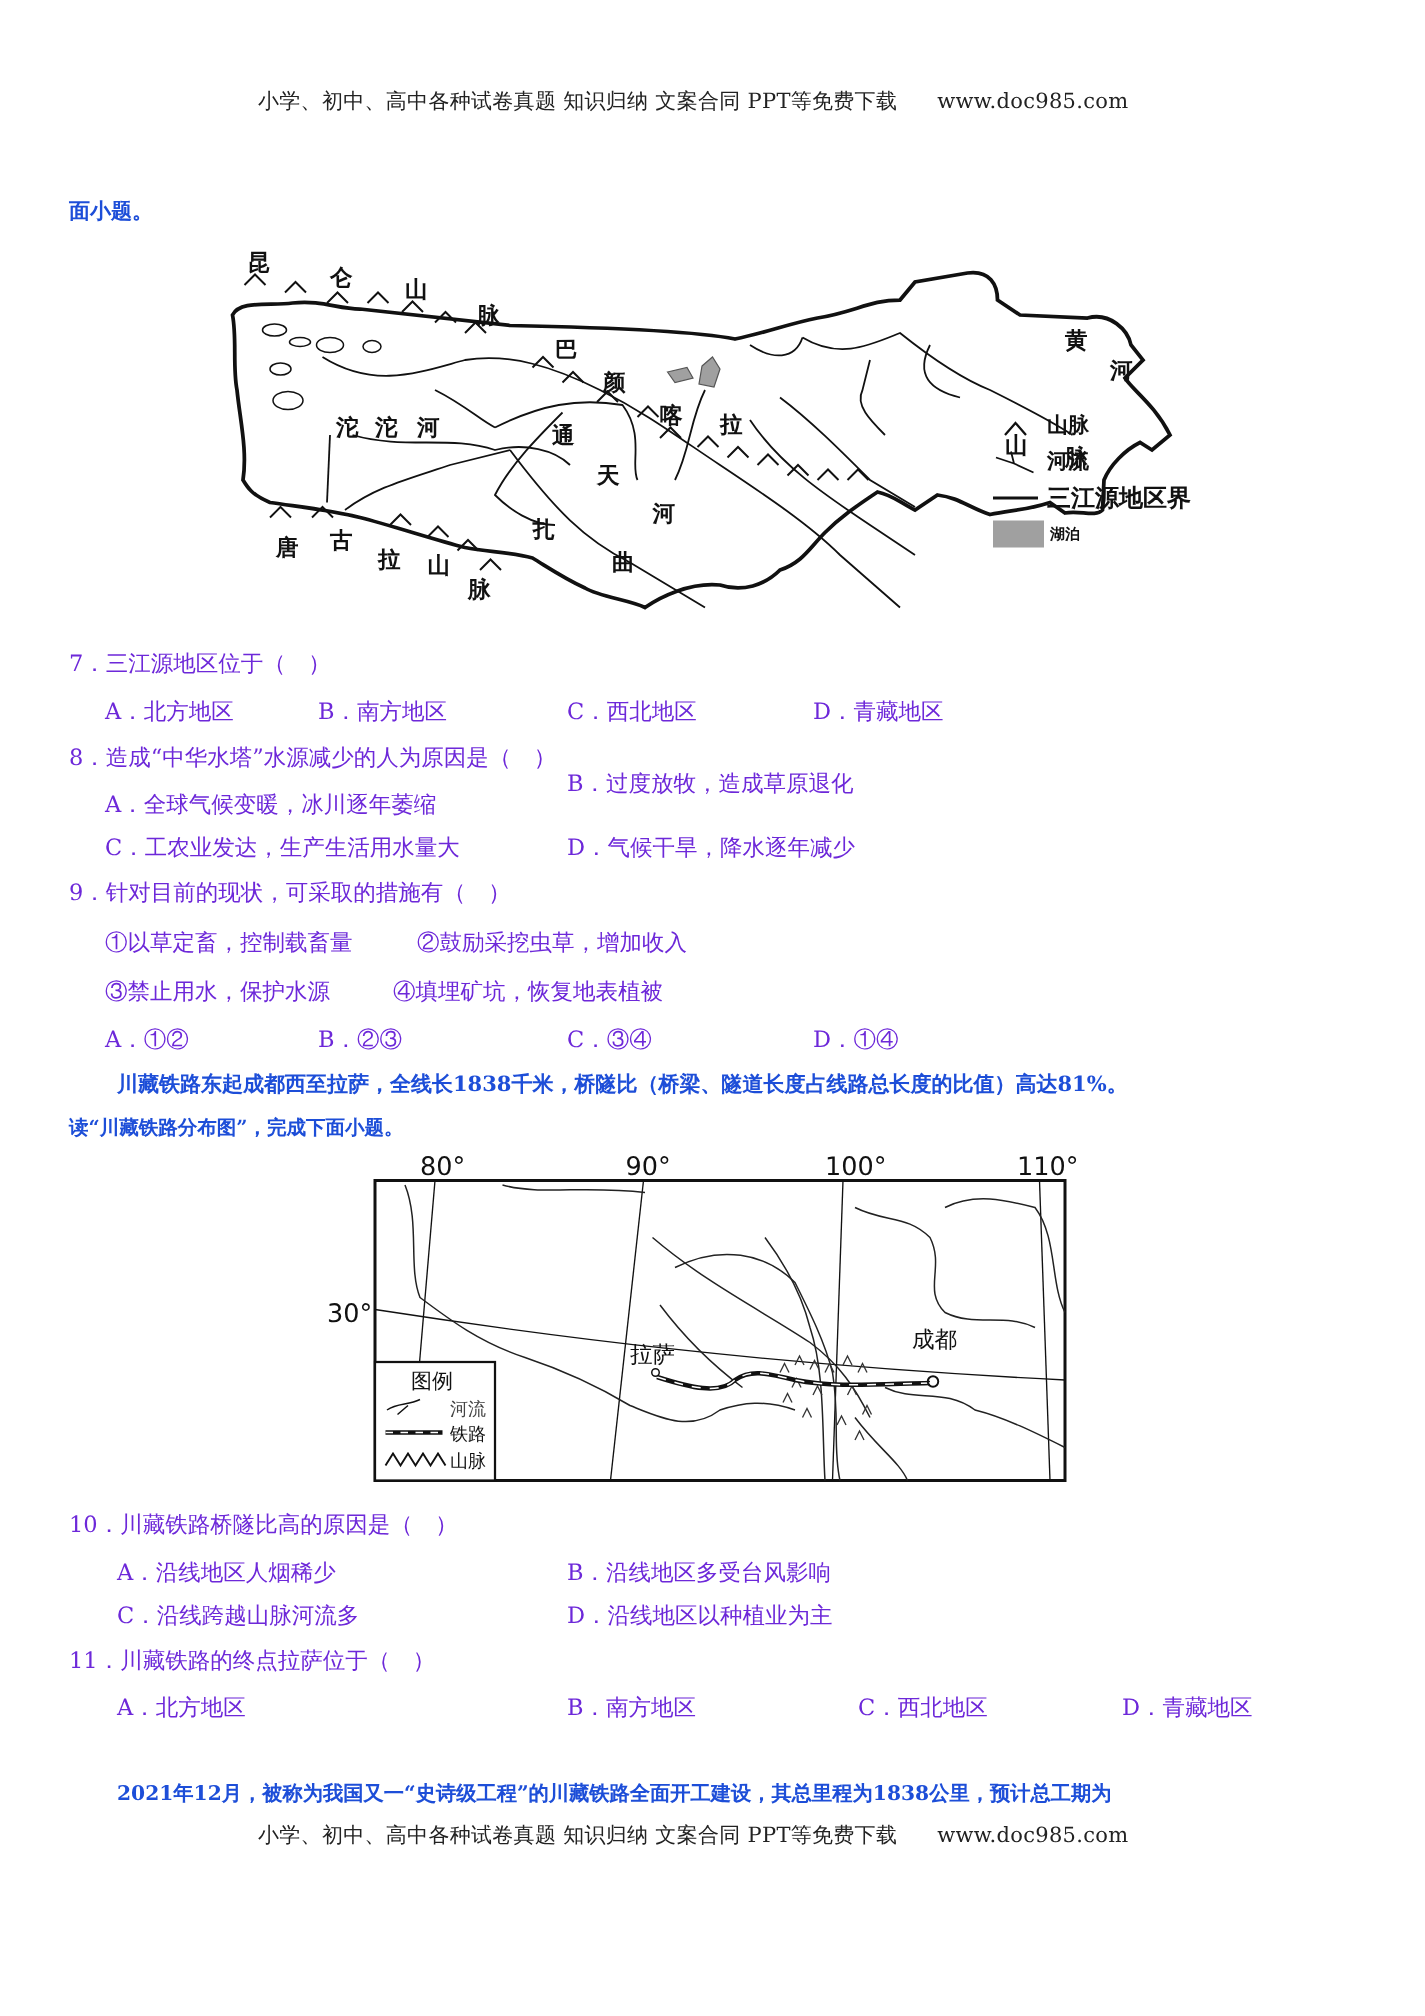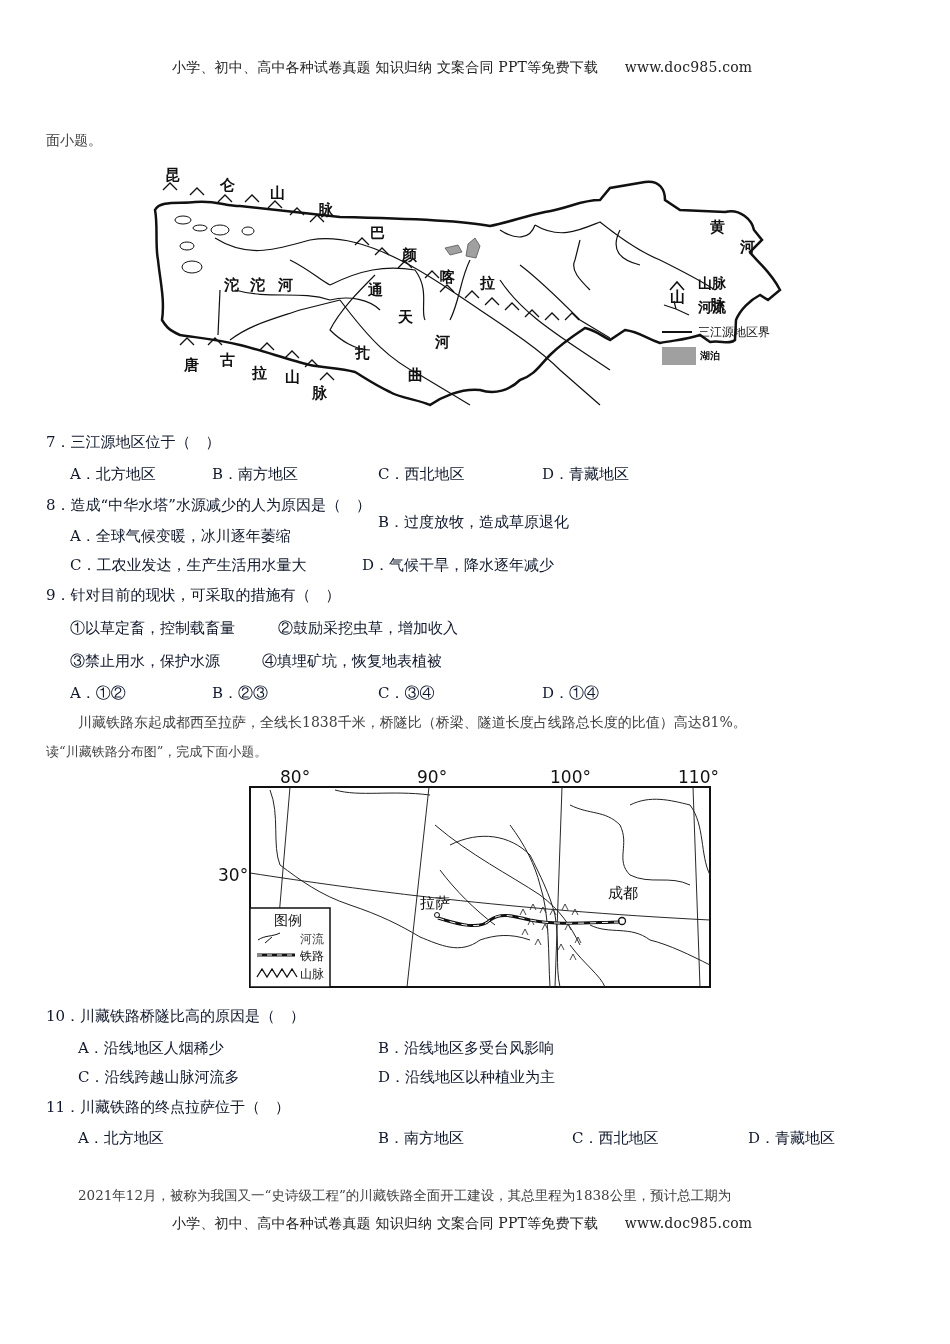--- a/index.html
+++ b/index.html
@@ -1,21 +1,21 @@
 <!DOCTYPE html>
 <html><head>
   <meta charset="utf-8">
   <style>
     html, body { margin: 0; padding: 0; background: #ffffff; }
     body { width: 950px; height: 1344px; position: relative; overflow: hidden;
            font-family: "DejaVu Serif", "Liberation Serif", serif; color: #111; }
     .abs { position: absolute; white-space: nowrap; }
     .hdr { font-size: 14px; color: #222; letter-spacing: 0.2px; }
-    .txt { font-size: 15px; color: #0f172a; }
-    .txt-sm { font-size: 14px; color: #404040; }
+    .txt { font-size: 15px; color: #6d28d9; }
+    .txt-sm { font-size: 14px; color: #1d4ed8; font-weight: bold; }
     svg text { font-family: "DejaVu Sans", "Liberation Sans", sans-serif; }
   </style>
 </head>
 <body>
 
 <div class="abs hdr" style="left:172px; top:59px;">
   <span>小学、初中、高中各种试卷真题 知识归纳 文案合同 PPT等免费下载</span>
   <span style="margin-left:22px;">www.doc985.com</span>
 </div>
 
@@ -121,21 +121,21 @@
   <div style="height:24px; display:flex; align-items:center;">
     <svg width="30" height="16">
         <path d="M2,5 L14,9 L27,15 M14,9 L12,1" fill="none" stroke="#111" stroke-width="1.2"></path>
       </svg>
     <span style="font-family:'DejaVu Sans',sans-serif; font-size:14px; font-weight:bold; margin-left:6px;">河流</span>
   </div>
   <div style="height:24px; display:flex; align-items:center;">
     <svg width="30" height="16">
         <line x1="0" y1="8" x2="30" y2="8" stroke="#111" stroke-width="2"></line>
       </svg>
-    <span style="font-family:'DejaVu Sans',sans-serif; font-size:12px; font-weight:normal; margin-left:6px;">三江源地区界</span>
+    <span style="font-family:'DejaVu Sans',sans-serif; font-size:16px; font-weight:bold; margin-left:6px;">三江源地区界</span>
   </div>
   <div style="height:24px; display:flex; align-items:center;">
     <span style="display:inline-block; width:34px; height:18px; background:#a0a0a0;"></span>
     <span style="font-family:'DejaVu Sans',sans-serif; font-size:10px; font-weight:bold; margin-left:4px;">湖泊</span>
   </div>
 </div>
 
 <div class="abs txt" style="left:46px; top:433px;">
   <span>7．</span><span>三江源地区位于（　）</span>
 </div>
@@ -143,21 +143,21 @@
 <div class="abs txt" style="left:212px; top:465px;">B．南方地区</div>
 <div class="abs txt" style="left:378px; top:465px;">C．西北地区</div>
 <div class="abs txt" style="left:542px; top:465px;">D．青藏地区</div>
 
 <div class="abs txt" style="left:46px; top:496px;">
   <span>8．</span><span>造成“中华水塔”水源减少的人为原因是（　）</span>
 </div>
 <div class="abs txt" style="left:70px; top:527px;">A．全球气候变暖，冰川逐年萎缩</div>
 <div class="abs txt" style="left:378px; top:513px;">B．过度放牧，造成草原退化</div>
 <div class="abs txt" style="left:70px; top:556px;">C．工农业发达，生产生活用水量大</div>
-<div class="abs txt" style="left:362px; top:556px;text-align:right;">D．气候干旱，降水逐年减少</div>
+<div class="abs txt" style="left:378px; top:556px;text-align:right;">D．气候干旱，降水逐年减少</div>
 
 <div class="abs txt" style="left:46px; top:586px;">
   <span>9．</span><span>针对目前的现状，可采取的措施有（　）</span>
 </div>
 <div class="abs txt" style="left:70px; top:619px;">①以草定畜，控制载畜量</div>
 <div class="abs txt" style="left:278px; top:619px;">②鼓励采挖虫草，增加收入</div>
 <div class="abs txt" style="left:70px; top:652px;">③禁止用水，保护水源</div>
 <div class="abs txt" style="left:262px; top:652px;">④填埋矿坑，恢复地表植被</div>
 <div class="abs txt" style="left:70px; top:684px;">A．①②</div>
 <div class="abs txt" style="left:212px; top:684px;">B．②③</div>

